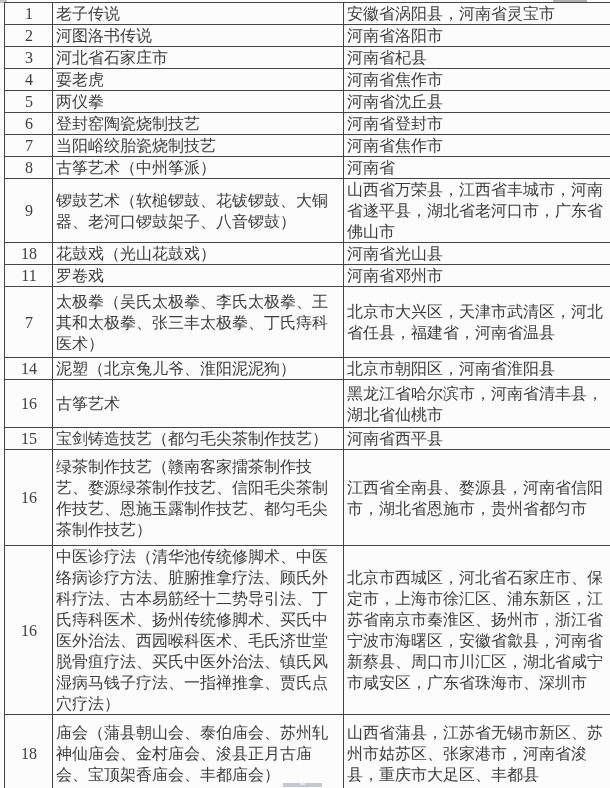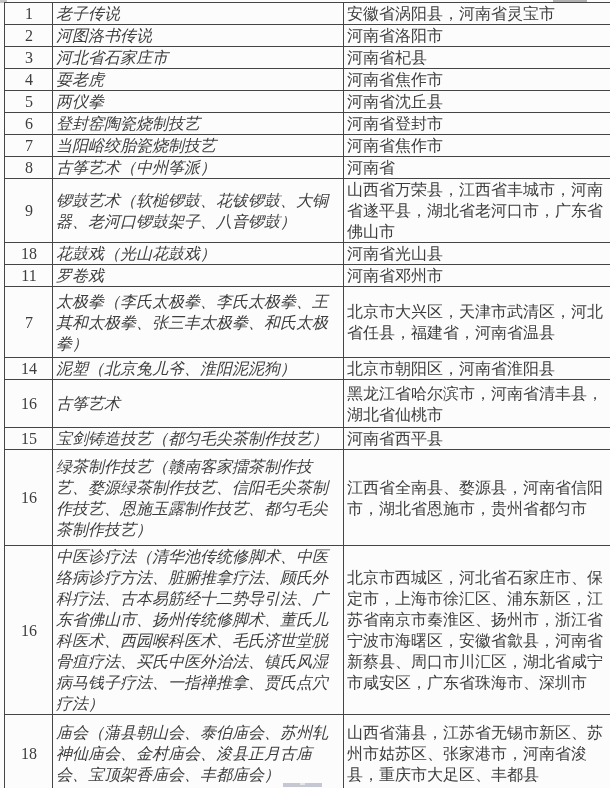--- a/index.html
+++ b/index.html
@@ -31,21 +31,21 @@
     padding:0 2px 0 3px;
     word-break:break-all;
     overflow:hidden;
   }
   td.no{
     width:42px;
     text-align:center;
     color:var(--index-blue);
     padding:0;
   }
-  td.name{width:285px;font-style:italic;}
+  td.name{width:285px;}
   td.loc{width:266px;}
   .h20{height:20px}.h21{height:21px}.h22{height:22px}
   .h48{height:48px}.h63{height:63px}.h71{height:71px}
   .h78{height:78px}.h96{height:96px}.h169{height:169px}
   .smudge-tl{
     position:absolute;left:0;top:0;width:7px;height:3px;
     background:#c4c4c4;
   }
   .smudge-tr{
     position:absolute;left:553px;top:0;width:34px;height:2px;
@@ -118,21 +118,21 @@
       <td class="name">花鼓戏（光山花鼓戏）</td>
       <td class="loc">河南省光山县</td>
     </tr>
     <tr class="h22">
       <td class="no">11</td>
       <td class="name">罗卷戏</td>
       <td class="loc">河南省邓州市</td>
     </tr>
     <tr class="h71">
       <td class="no">7</td>
-      <td class="name">太极拳（李氏太极拳、李氏太极拳、王其和太极拳、张三丰太极拳、和氏太极拳）</td>
+      <td class="name">太极拳（吴氏太极拳、李氏太极拳、王其和太极拳、张三丰太极拳、丁氏痔科医术）</td>
       <td class="loc">北京市大兴区，天津市武清区，河北省任县，福建省，河南省温县</td>
     </tr>
     <tr class="h22">
       <td class="no">14</td>
       <td class="name">泥塑（北京兔儿爷、淮阳泥泥狗）</td>
       <td class="loc">北京市朝阳区，河南省淮阳县</td>
     </tr>
     <tr class="h48">
       <td class="no">16</td>
       <td class="name">古筝艺术</td>
@@ -143,21 +143,21 @@
       <td class="name">宝剑铸造技艺（都匀毛尖茶制作技艺）</td>
       <td class="loc">河南省西平县</td>
     </tr>
     <tr class="h96">
       <td class="no">16</td>
       <td class="name">绿茶制作技艺（赣南客家擂茶制作技艺、婺源绿茶制作技艺、信阳毛尖茶制作技艺、恩施玉露制作技艺、都匀毛尖茶制作技艺）</td>
       <td class="loc">江西省全南县、婺源县，河南省信阳市，湖北省恩施市，贵州省都匀市</td>
     </tr>
     <tr class="h169">
       <td class="no">16</td>
-      <td class="name">中医诊疗法（清华池传统修脚术、中医络病诊疗方法、脏腑推拿疗法、顾氏外科疗法、古本易筋经十二势导引法、广东省佛山市、扬州传统修脚术、董氏儿科医术、西园喉科医术、毛氏济世堂脱骨疽疗法、买氏中医外治法、镇氏风湿病马钱子疗法、一指禅推拿、贾氏点穴疗法）</td>
+      <td class="name">中医诊疗法（清华池传统修脚术、中医络病诊疗方法、脏腑推拿疗法、顾氏外科疗法、古本易筋经十二势导引法、丁氏痔科医术、扬州传统修脚术、买氏中医外治法、西园喉科医术、毛氏济世堂脱骨疽疗法、买氏中医外治法、镇氏风湿病马钱子疗法、一指禅推拿、贾氏点穴疗法）</td>
       <td class="loc">北京市西城区，河北省石家庄市、保定市，上海市徐汇区、浦东新区，江苏省南京市秦淮区、扬州市，浙江省宁波市海曙区，安徽省歙县，河南省新蔡县、周口市川汇区，湖北省咸宁市咸安区，广东省珠海市、深圳市</td>
     </tr>
     <tr class="h78">
       <td class="no">18</td>
       <td class="name">庙会（蒲县朝山会、泰伯庙会、苏州轧神仙庙会、金村庙会、浚县正月古庙会、宝顶架香庙会、丰都庙会）</td>
       <td class="loc">山西省蒲县，江苏省无锡市新区、苏州市姑苏区、张家港市，河南省浚县，重庆市大足区、丰都县</td>
     </tr>
   </tbody>
 </table>
 

